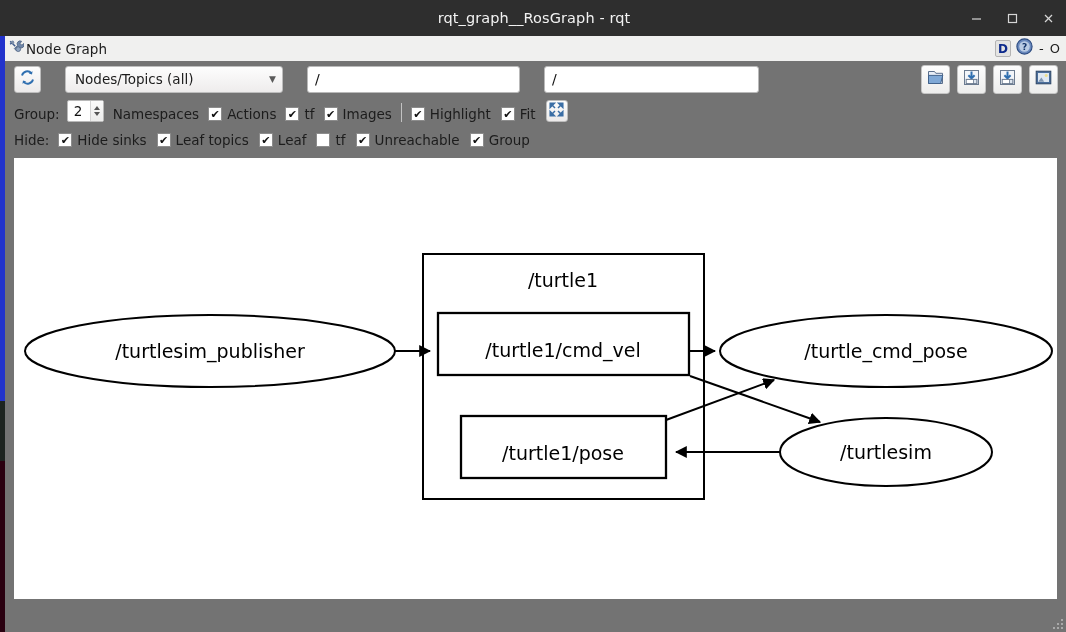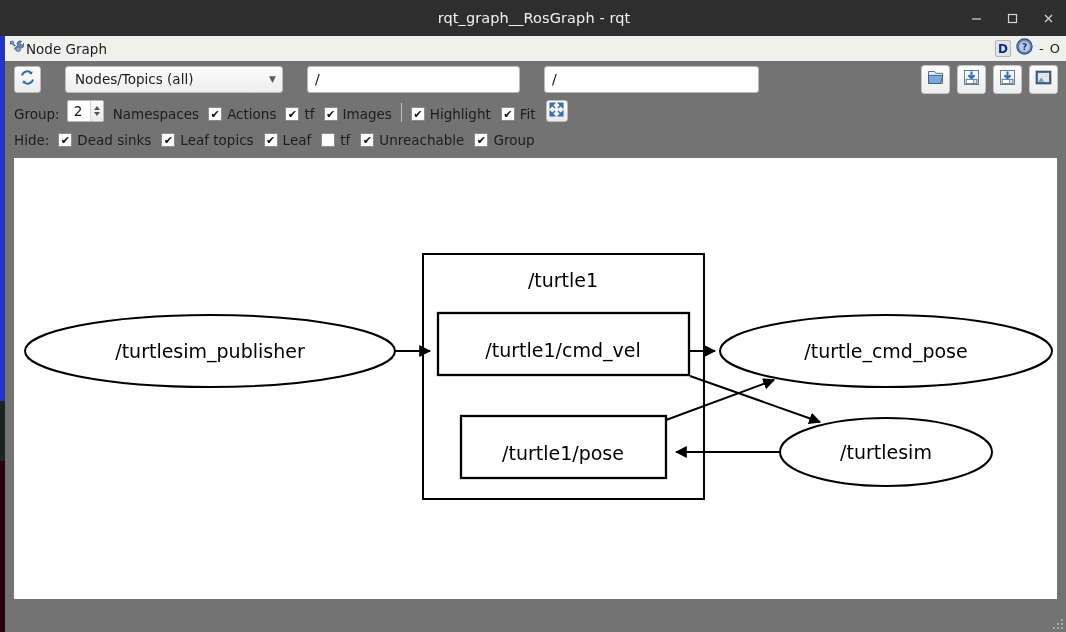--- a/index.html
+++ b/index.html
@@ -380,21 +380,21 @@
       </span>
     </div>
   </div>
 
   <div class="row3">
     <span class="lbl">Hide:</span>
 
     <span style="width:9px"></span>
     <div class="ck-group">
       <span class="cbx">✔</span>
-      <span class="lbl">Dead sinks</span>
+      <span class="lbl">Hide sinks</span>
     </div>
 
     <span style="width:10px"></span>
     <div class="ck-group">
       <span class="cbx">✔</span>
       <span class="lbl">Leaf topics</span>
     </div>
 
     <span style="width:10px"></span>
     <div class="ck-group">

